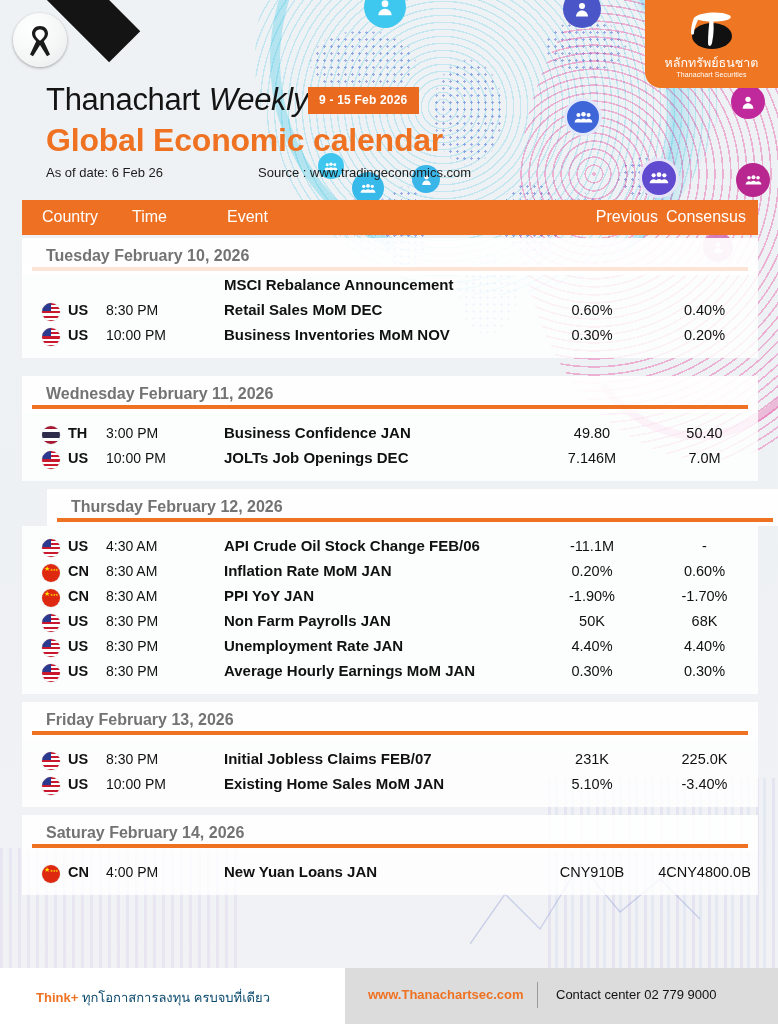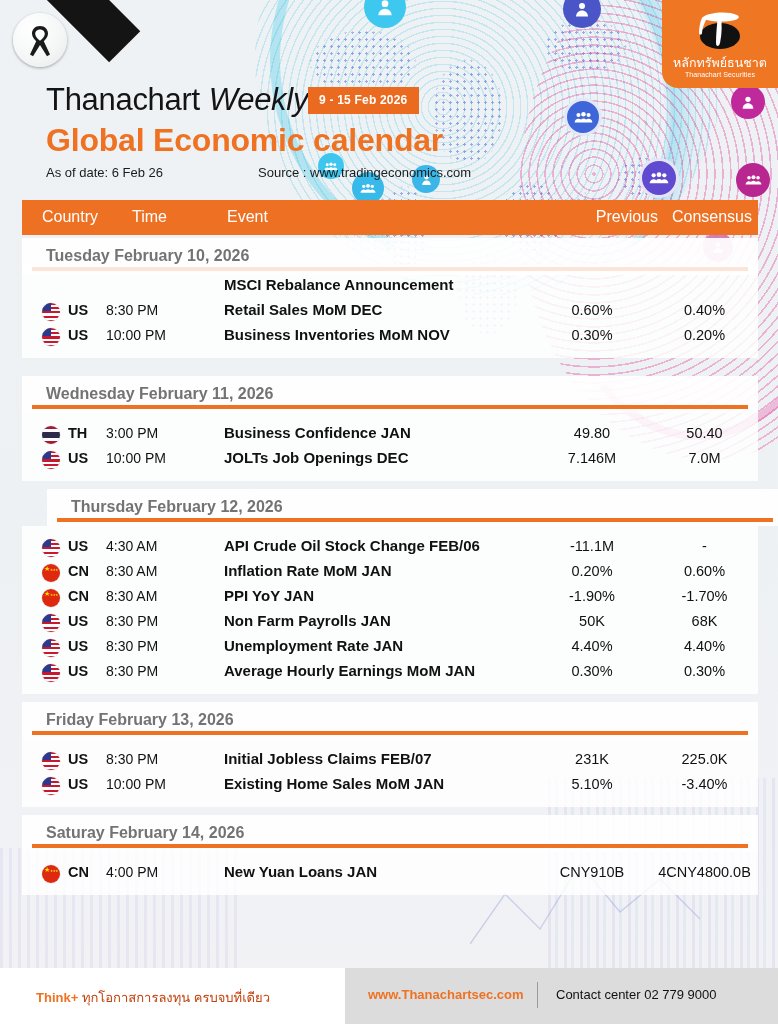--- a/index.html
+++ b/index.html
@@ -129,21 +129,21 @@
   
   .tbl-head {
     position:absolute; left:22px; top:200px; width:736px; height:35px;
     background:#ee7123; color:#fff; font-size:16px;
   }
   .tbl-head span { position:absolute; top:8px; }
   .th-country { left:20px; }
   .th-time    { left:102px;margin-left:8px; }
   .th-event   { left:205px;text-align:right; }
   .th-prev    { left:0; width:636px; text-align:right; }
-  .th-cons    { left:0; width:736px; text-align:right; padding-right:6px; }
+  .th-cons    { left:0; width:736px; text-align:right; padding-right:12px; }
 
   .panel {
     position:absolute; left:22px; width:736px;
     background:rgba(255,255,255,.82);
   }
   .day-panel { background:rgba(255,255,255,.92); }
   .day-label {
     position:absolute; left:24px; top:9px;
     font-size:16px; font-weight:bold; color:#737373;
   }
@@ -168,21 +168,21 @@
   .f-cn::before { content:"★"; position:absolute; left:2px; top:1px; font-size:7px; color:#ffde00; line-height:7px; }
   .f-cn::after { content:"★★★"; position:absolute; left:8px; top:4px; font-size:3.4px; color:#ffde00; line-height:4px; letter-spacing:-.4px; }
   .f-th { width:100%; height:100%; background:linear-gradient(180deg,
       #a51931 0 18%, #ffffff 18% 33%, #2d2a4a 33% 67%, #ffffff 67% 82%, #a51931 82% 100%); }
 
   
   .footer { position:absolute; left:0; bottom:0; width:778px; height:56px; background:#ffffff; }
   .footer-right { position:absolute; left:345px; top:0; width:433px; height:56px; background:#dcdcdc; }
   .f-think { position:absolute; left:36px; top:19px; font-size:13px; }
   .f-think b { color:#ef7222; font-weight:bold; }
-  .f-think span { color:#c2410c; }
+  .f-think span { color:#0c4a6e; }
   .f-url { position:absolute; left:368px; top:19px; font-size:13px; color:#ef7222; font-weight:bold; }
   .f-div { position:absolute; left:537px; top:14px; width:1px; height:26px; background:#9a9a9a; }
   .f-contact { position:absolute; left:556px; top:19px; font-size:13px; color:#111; }
 </style>
 </head>
 <body>
 
 <div id="page">
 
   <div class="bg-layer">
@@ -270,21 +270,21 @@
     </div>
   </div>
 
   <div class="mourn-stripe"></div>
   <div class="mourn-badge">
     <svg width="28" height="34" viewBox="0 0 28 34">
       <path d="M14 3c-5 0-8 3.6-8 7.6 0 3.2 2 5.6 4.2 7.6L4 31.5l3 1.8 7-11.4 7 11.4 3-1.8-6.2-13.3c2.2-2 4.2-4.4 4.2-7.6C22 6.6 19 3 14 3zm0 3.4c3 0 4.8 2.2 4.8 4.4 0 2.4-1.8 4.4-4.8 7-3-2.6-4.8-4.6-4.8-7 0-2.2 1.8-4.4 4.8-4.4z" fill="#1a1a1a"></path>
     </svg>
   </div>
 
-  <div style="position:absolute;right:0;top:0;width:116px;height:88px;background:#ef7622;border-bottom-left-radius:16px;display:flex;flex-direction:column;align-items:center;justify-content:center;">
+  <div style="position:absolute;right:0;top:0;width:133px;height:88px;background:#ef7622;border-bottom-left-radius:16px;display:flex;flex-direction:column;align-items:center;justify-content:center;">
     <svg width="62" height="44" viewBox="0 0 62 44">
       <path d="M14 7c6-5 26-6 34-2 3 1.5 2 4-2 5-8 2-20 2-28 0-4-1-6-2-4-3z" fill="#fff"></path>
       <ellipse cx="31" cy="26" rx="20" ry="13" fill="#111"></ellipse>
       <path d="M32 6c1 8 1 18-1 27-1 4-4 4-4 0 0-9 1-19 2-27 .4-2 2.6-2 3 0z" fill="#fff"></path>
       <path d="M13 8c2-1 5 0 4 2-2 4-4 9-4 13 0 2-3 2-3 0 0-5 1-11 3-15z" fill="#fff"></path>
     </svg>
     <div style="color:#fff;font-size:12.5px;margin-top:3px;line-height:1;">หลักทรัพย์ธนชาต</div>
     <div style="color:#fff;font-size:7px;margin-top:2px;letter-spacing:.1px;">Thanachart Securities</div>
   </div>
 

